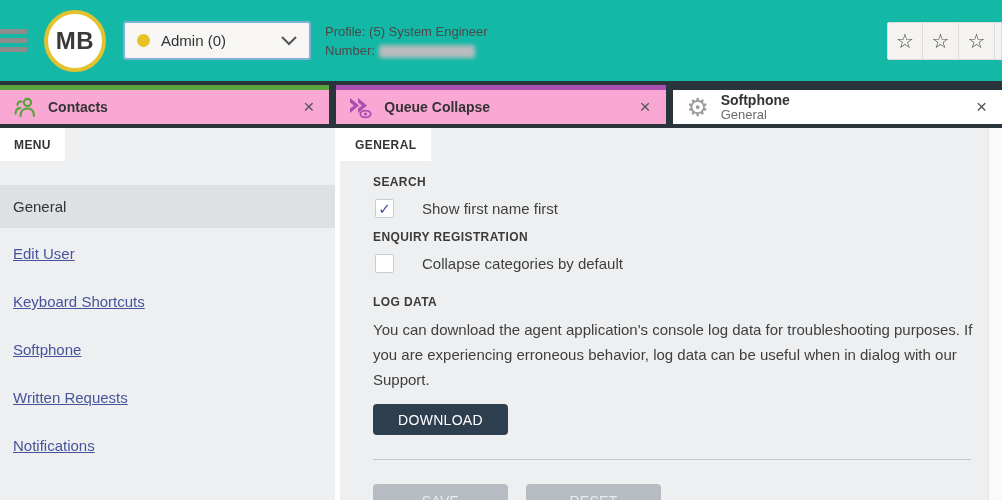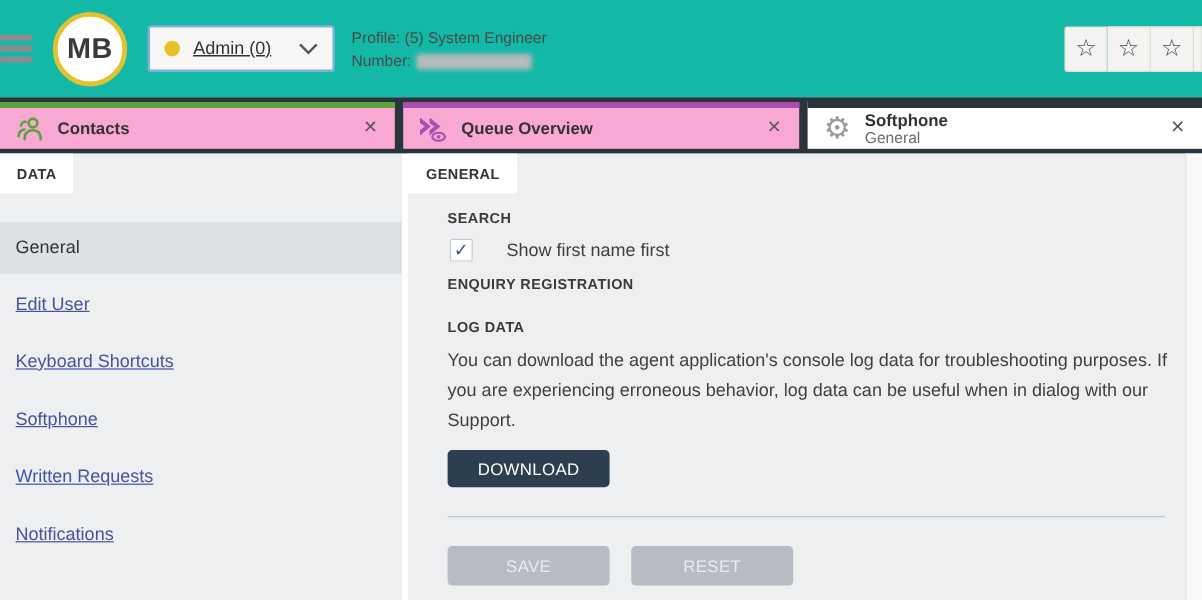--- a/index.html
+++ b/index.html
@@ -6,22 +6,22 @@
   html,body { width:1002px; height:500px; overflow:hidden; }
   body { font-family:"Liberation Sans","DejaVu Sans",sans-serif; background:#edeff1; }
 
   
   .topbar { height:81px; background:#14b8a6; display:flex; align-items:center; position:relative; }
   .hamburger { width:27px; display:flex; flex-direction:column; gap:4px; cursor:pointer; margin-right:17px; }
   .hamburger i { display:block; height:5px; background:#8d8d8d; border-radius:1px; }
   .avatar { width:62px; height:62px; border-radius:50%; background:#fff; border:4px solid #e2c230;
             display:flex; align-items:center; justify-content:center; font-size:24px; font-weight:bold;
             color:#3a3a3a; margin-right:17px; letter-spacing:0.5px; }
-  .presence { width:156px; height:39px; background:#f7f6f4; border:2px solid #7db2d6; border-radius:3px;
-              display:flex; align-items:center; padding:0 12px; cursor:pointer;text-decoration:underline; }
+  .presence { width:188px; height:39px; background:#f7f6f4; border:2px solid #7db2d6; border-radius:3px;
+              display:flex; align-items:center; padding:0 12px; cursor:pointer; }
   .presence .dot { width:13px; height:13px; border-radius:50%; margin-right:11px; }
   .presence .plabel { font-size:15px; color:#333; flex:1; }
   .profileinfo { margin-left:14px; font-size:13px; color:#4a4a4a; line-height:19px; }
   .blurnum { display:inline-block; vertical-align:middle; width:96px; height:13px; background:#b9bbbd;
              filter:blur(2px); border-radius:2px; margin-left:4px; }
   .stars { margin-left:auto; display:flex; height:38px; }
   .starbtn { width:36px; height:38px; background:#f4f3f1; border:1px solid #dedcd9; border-left:none;
              display:flex; align-items:center; justify-content:center; font-size:20px; color:#4a4a4a; cursor:pointer; }
   .starbtn:first-child { border-left:1px solid #dedcd9; border-radius:2px 0 0 2px; }
   .starbtn.sliver { width:7px; overflow:hidden; color:transparent; }
@@ -124,41 +124,41 @@
     <span class="ticon">
       <svg width="27" height="26" viewBox="0 0 27 26">
         <g fill="#a94fb0">
           <path d="M2 4 L11 11.5 L2 19 L2 14.5 L6 11.5 L2 8.5 Z"></path>
           <path d="M10 4 L19 11.5 L10 19 L10 14.5 L14 11.5 L10 8.5 Z"></path>
         </g>
         <ellipse cx="17.5" cy="20" rx="5.2" ry="3.4" fill="none" stroke="#a94fb0" stroke-width="1.8"></ellipse>
         <circle cx="17.5" cy="20" r="1.6" fill="#a94fb0"></circle>
       </svg>
     </span>
-    <span class="tlabel">Queue Overview</span>
+    <span class="tlabel">Queue Collapse</span>
     <span class="tclose">×</span>
   </div>
 
   <div class="tab active" style="border-top-color: rgb(42, 52, 59);">
     <span class="ticon">
         <span class="gearglyph">⚙</span>
       </span>
     <span>
       <div class="tlabel">Softphone</div>
       <div class="tsub">General</div>
     </span>
     <span class="tclose">×</span>
   </div>
 </div>
 
 <div class="main">
 
   <div class="sidebar">
     <div class="sideheader">
-      <span class="hbox">DATA</span>
+      <span class="hbox">MENU</span>
     </div>
     <div class="menu-item-selected">General</div>
     <a class="menu-link first">Edit User</a>
     <a class="menu-link">Keyboard Shortcuts</a>
     <a class="menu-link">Softphone</a>
     <a class="menu-link">Written Requests</a>
     <a class="menu-link">Notifications</a>
   </div>
 
   <div class="vgap"></div>
@@ -171,20 +171,24 @@
     <div class="cinner">
       <div class="sectitle">SEARCH</div>
       <div class="checkrow">
         <span class="cbox">
           <span class="mark">✓</span>
         </span>
         <label>Show first name first</label>
       </div>
 
       <div class="sectitle gap24">ENQUIRY REGISTRATION</div>
+      <div class="checkrow">
+        <span class="cbox"></span>
+        <label>Collapse categories by default</label>
+      </div>
 
       <div class="sectitle gap22">LOG DATA</div>
       <p class="logpara">You can download the agent application's console log data for troubleshooting purposes. If you are experiencing erroneous behavior, log data can be useful when in dialog with our Support.</p>
       <button class="btn-download" style="background: rgb(45, 62, 78);">DOWNLOAD</button>
 
       <hr class="divider">
 
       <div class="actionrow">
         <button class="btn-gray">SAVE</button>
         <button class="btn-gray">RESET</button>

